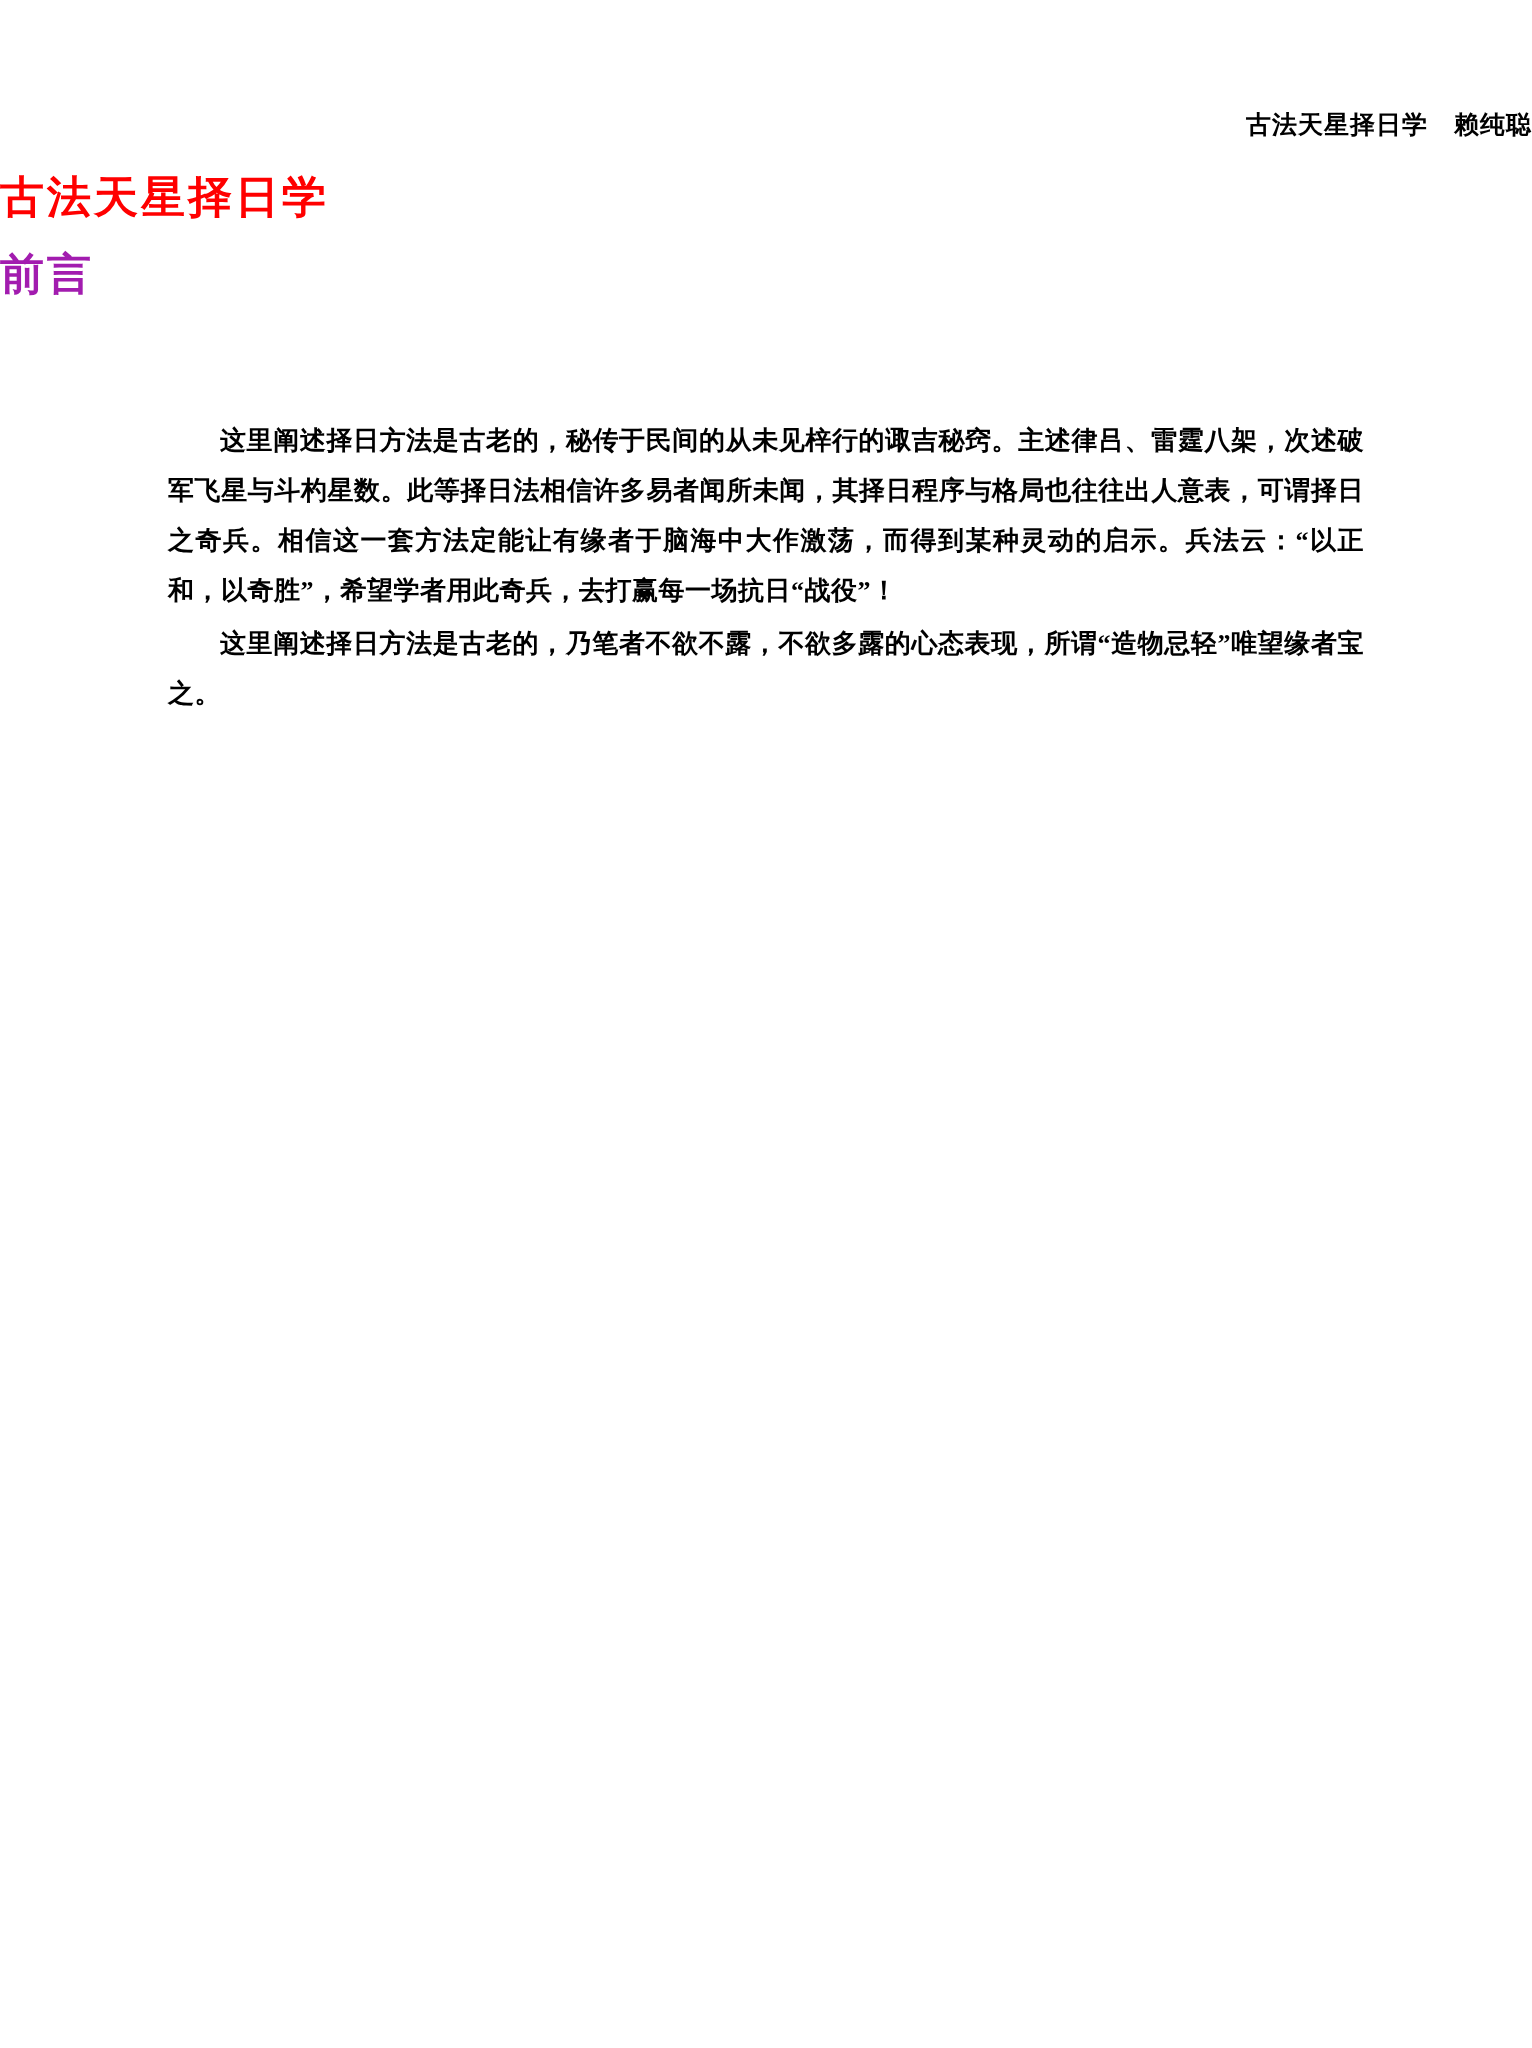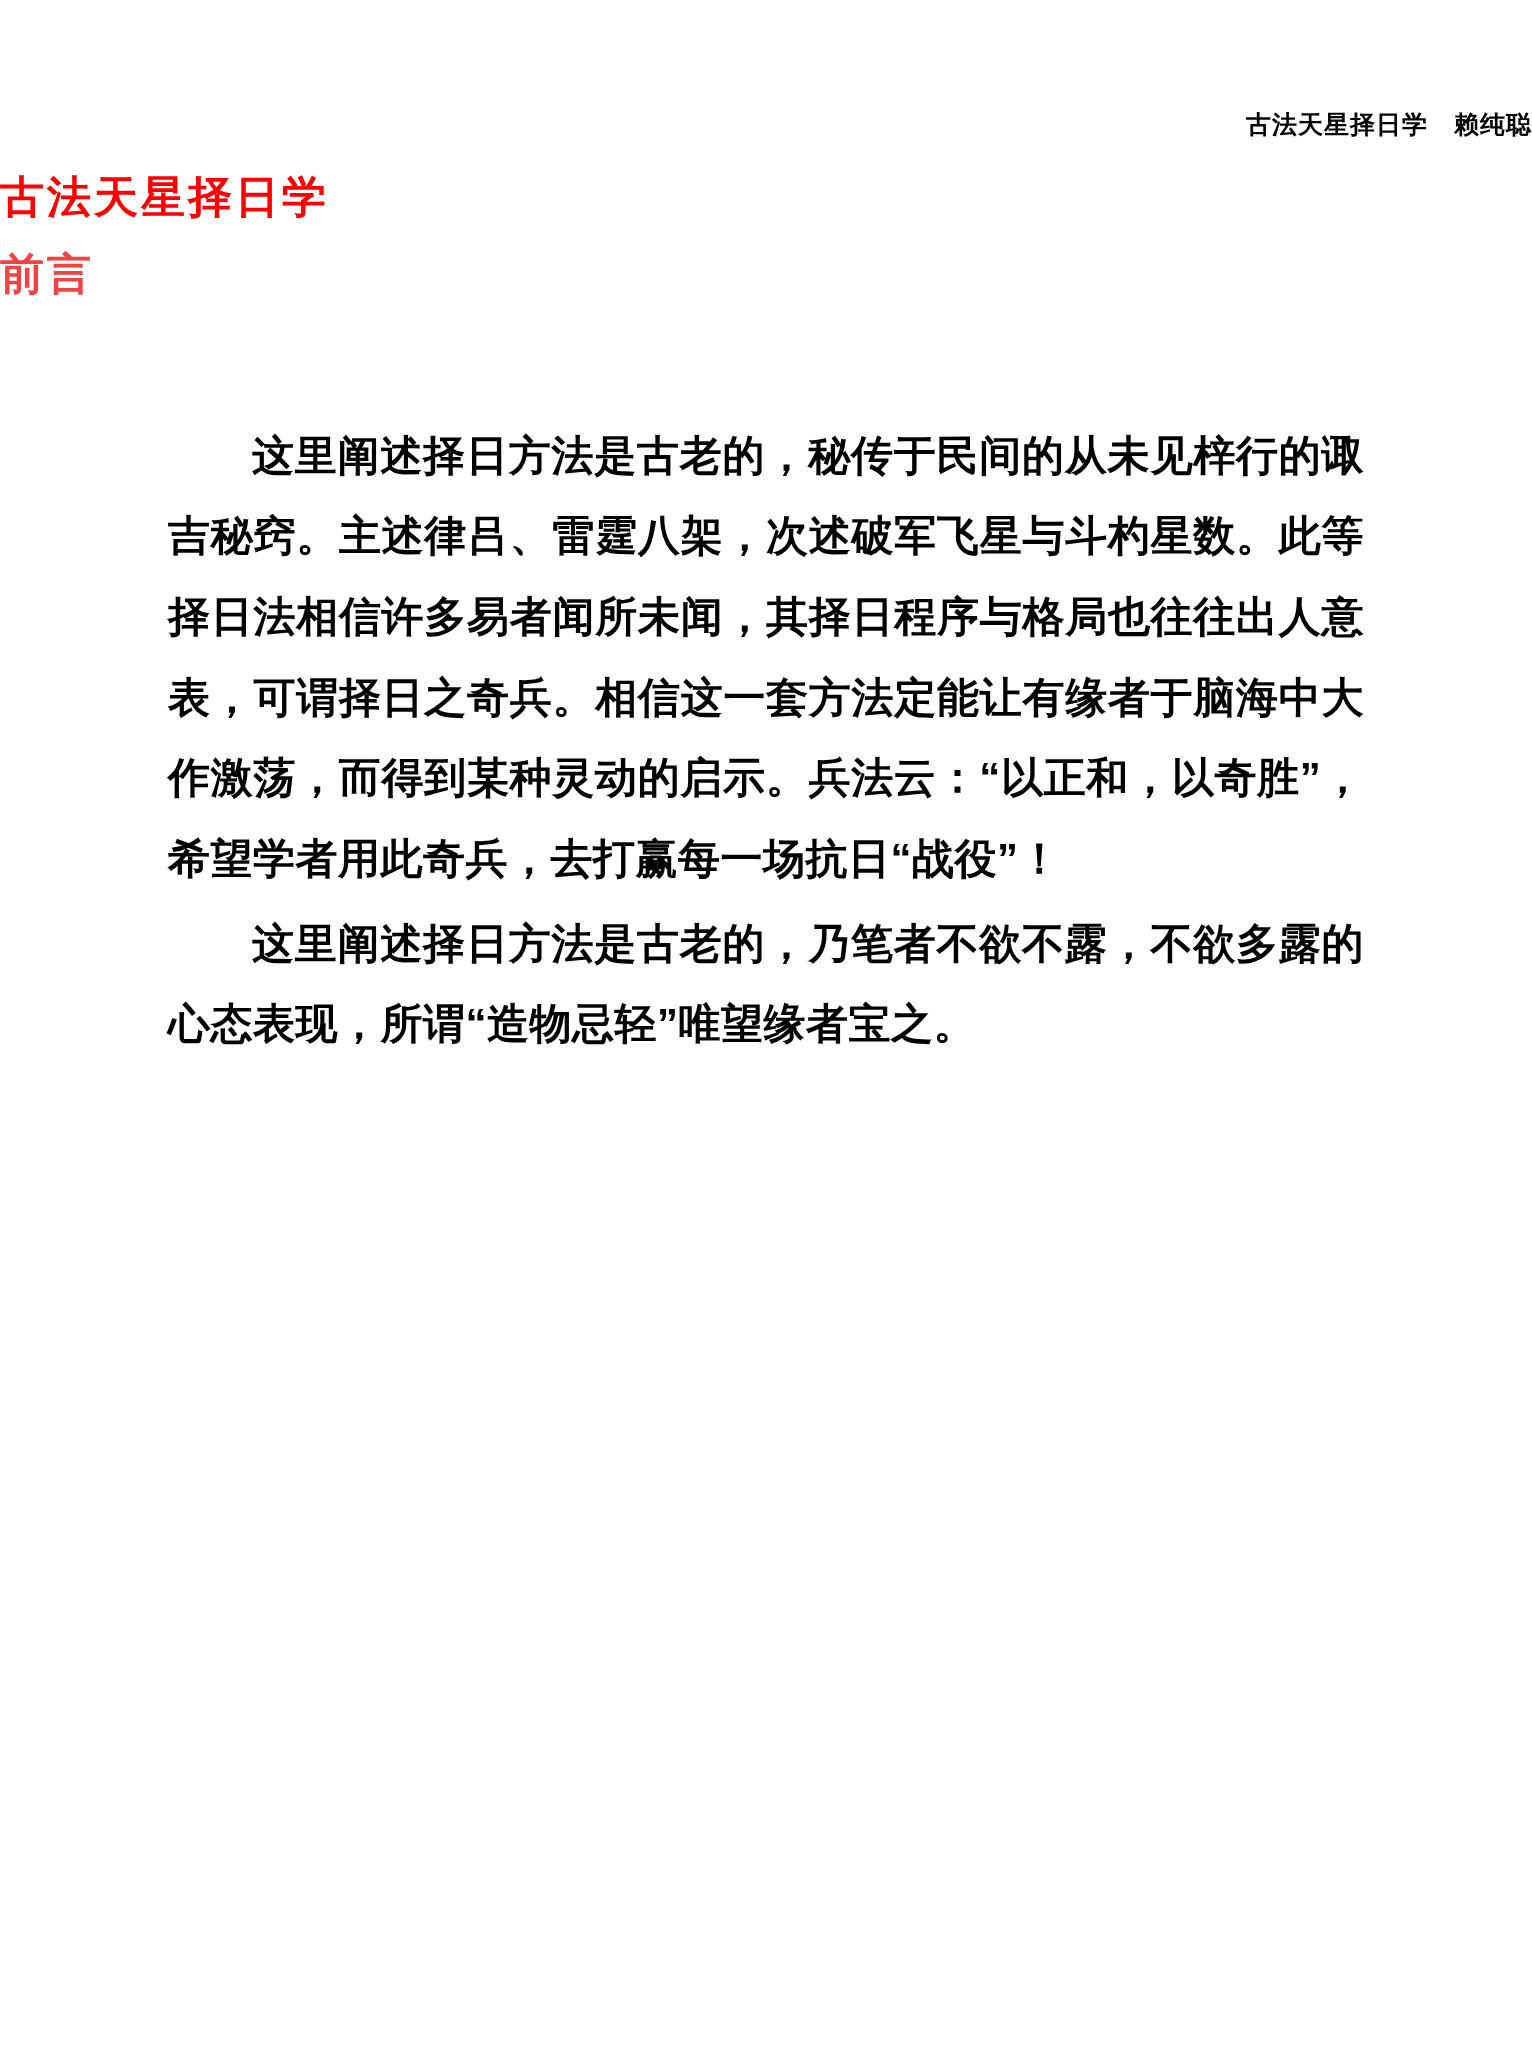--- a/index.html
+++ b/index.html
@@ -38,41 +38,41 @@
   }
   .doc-title {
     color: #ff0000;
     font-weight: bold;
     font-size: 44px;
     letter-spacing: 3px;
     line-height: 1.25;
     font-family: "DejaVu Serif", "Liberation Serif", serif;
   }
   .doc-subtitle {
-    color: #ef4444;
+    color: #a21caf;
     font-weight: bold;
     font-size: 44px;
     letter-spacing: 3px;
     line-height: 1.45;
     margin-top: 18px;
     font-family: "DejaVu Serif", "Liberation Serif", serif;
   }
   .body-text {
     margin: 0 auto;
     width: 1196px;
     margin-top: 110px;
   }
   .para {
-    font-size: 42px;
+    font-size: 26px;
     line-height: 1.92;
     text-align: justify;
     text-justify: inter-ideograph;
     text-indent: 2em;
     font-weight: bold;
-    font-family: Liberation Sans, sans-serif;
+    font-family: Liberation Serif, serif;
     letter-spacing: 0.5px;
     margin: 0 0 2px 0;
   }
   .para + .para {
     margin-top: 4px;
   }
 </style>
 </head>
 <body>
 

